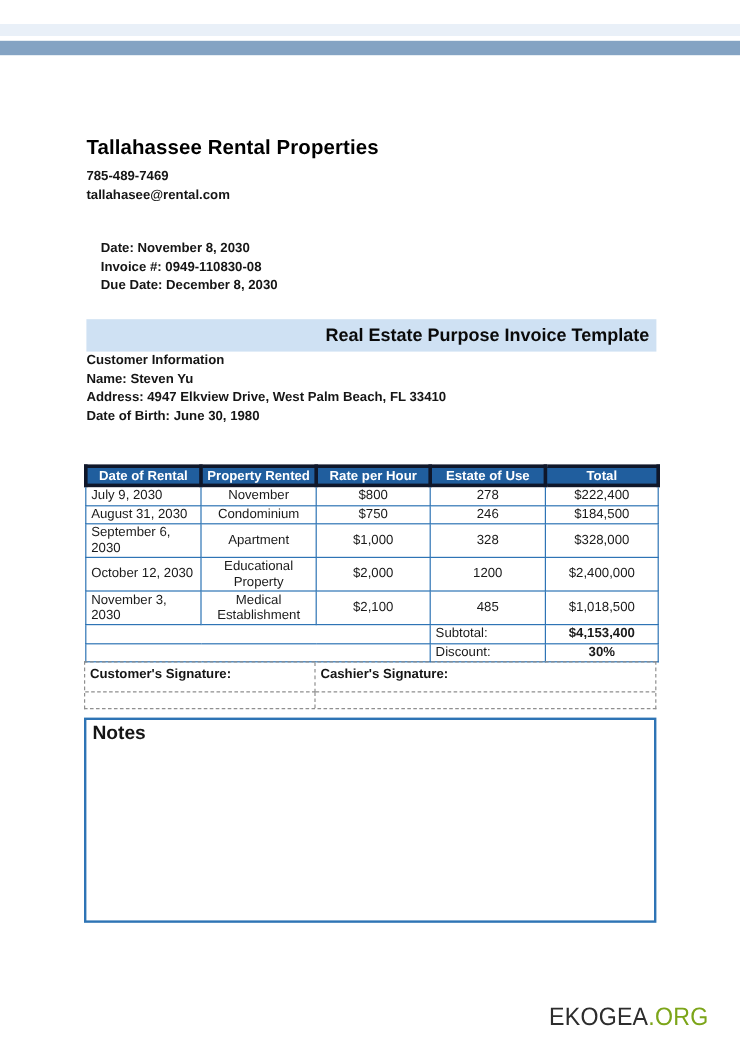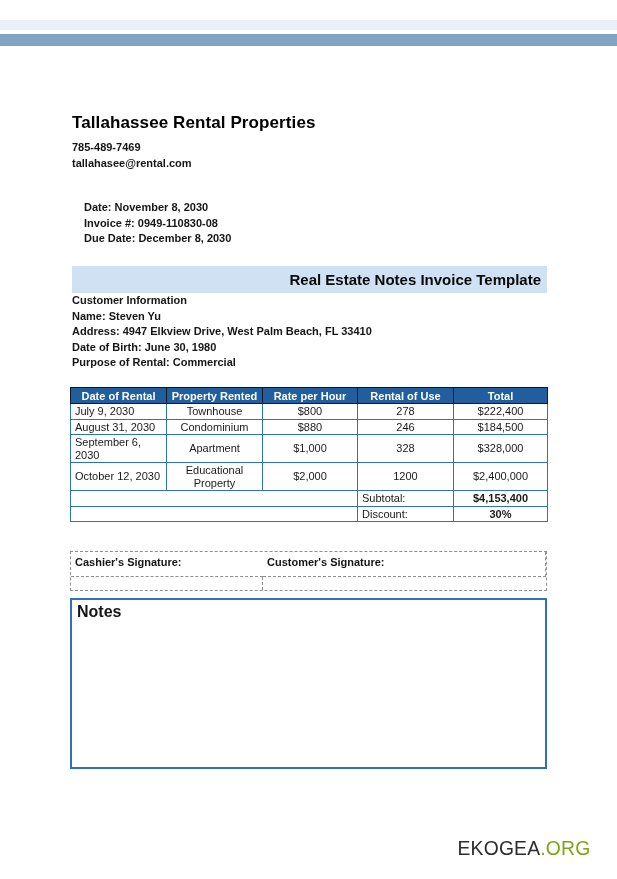--- a/index.html
+++ b/index.html
@@ -32,21 +32,21 @@
   }
 
   .customer { position:absolute; left:72px; top:293px; }
 
   table.rental {
     position:absolute; left:70px; top:387px; width:477px;
     border-collapse:collapse; font-size:11px; table-layout:fixed;
   }
   table.rental th {
     background:#205E9E; color:#ffffff; font-weight:bold; height:16px;
-    border:1px solid #0f172a; padding:0 2px; text-align:center;
+    border:3px solid #0f172a; padding:0 2px; text-align:center;
   }
   table.rental td {
     border:1px solid #2E74B5; text-align:center; padding:1px 2px;
     height:15px; line-height:12.5px; color:#1a1a1a;margin-top:42px;
   }
   table.rental td.first { text-align:left; padding-left:4px; }
   table.rental tr.wrap td { height:28px; }
   table.rental td.s-label { text-align:left; padding-left:4px; font-weight:normal; height:15px; }
   table.rental td.s-value { font-weight:bold; }
   table.rental td.s-empty { }
@@ -88,93 +88,99 @@
     <div class="b-line">tallahasee@rental.com</div>
   </div>
 
   <div class="meta">
     <div class="b-line">Date: November 8, 2030</div>
     <div class="b-line">Invoice #: 0949-110830-08</div>
     <div class="b-line">Due Date: December 8, 2030</div>
   </div>
 
   <div class="title-bar">
-    <span>Real Estate Notes Invoice Template</span>
+    <span>Real Estate Purpose Invoice Template</span>
   </div>
 
   <div class="customer">
     <div class="b-line">Customer Information</div>
     <div class="b-line">Name: Steven Yu</div>
     <div class="b-line">Address: 4947 Elkview Drive, West Palm Beach, FL 33410</div>
     <div class="b-line">Date of Birth: June 30, 1980</div>
-    <div class="b-line">Purpose of Rental: Commercial</div>
   </div>
 
   <table class="rental">
     <colgroup>
         <col style="width:96px">
         <col style="width:96px">
         <col style="width:95px">
         <col style="width:96px">
         <col style="width:94px">
       </colgroup>
     <thead>
       <tr>
         <th>Date of Rental</th>
         <th>Property Rented</th>
         <th>Rate per Hour</th>
-        <th>Rental of Use</th>
+        <th>Estate of Use</th>
         <th>Total</th>
       </tr>
     </thead>
     <tbody>
       <tr>
         <td class="first">July 9, 2030</td>
-        <td>Townhouse</td>
+        <td>November</td>
         <td>$800</td>
         <td>278</td>
         <td>$222,400</td>
       </tr>
       <tr>
         <td class="first">August 31, 2030</td>
         <td>Condominium</td>
-        <td>$880</td>
+        <td>$750</td>
         <td>246</td>
         <td>$184,500</td>
       </tr>
       <tr>
         <td class="first">September 6, 2030</td>
         <td>Apartment</td>
         <td>$1,000</td>
         <td>328</td>
         <td>$328,000</td>
       </tr>
       <tr>
         <td class="first">October 12, 2030</td>
         <td>Educational Property</td>
         <td>$2,000</td>
         <td>1200</td>
         <td>$2,400,000</td>
       </tr>
+      <tr class="wrap">
+        <td class="first">November 3, 2030</td>
+        <td>Medical Establishment</td>
+        <td>$2,100</td>
+        <td>485</td>
+        <td>$1,018,500</td>
+      </tr>
       <tr>
         <td class="s-empty" colspan="3"></td>
         <td class="s-label">Subtotal:</td>
         <td class="s-value">$4,153,400</td>
       </tr>
       <tr>
         <td class="s-empty" colspan="3"></td>
         <td class="s-label">Discount:</td>
         <td class="s-value">30%</td>
       </tr>
     </tbody>
   </table>
 
   <div class="sig">
+    <div class="cell r1 c1">Customer's Signature:</div>
     <div class="cell r1">Cashier's Signature:</div>
-    <div class="cell r1 c1">Customer's Signature:</div>
     <div class="cell r2 c1"></div>
     <div class="cell r2"></div>
   </div>
 
   <div class="notes">
     <div>Notes</div>
   </div>
 
   <div class="logo"><span>EKOGEA</span><span class="org">.ORG</span></div>
 

